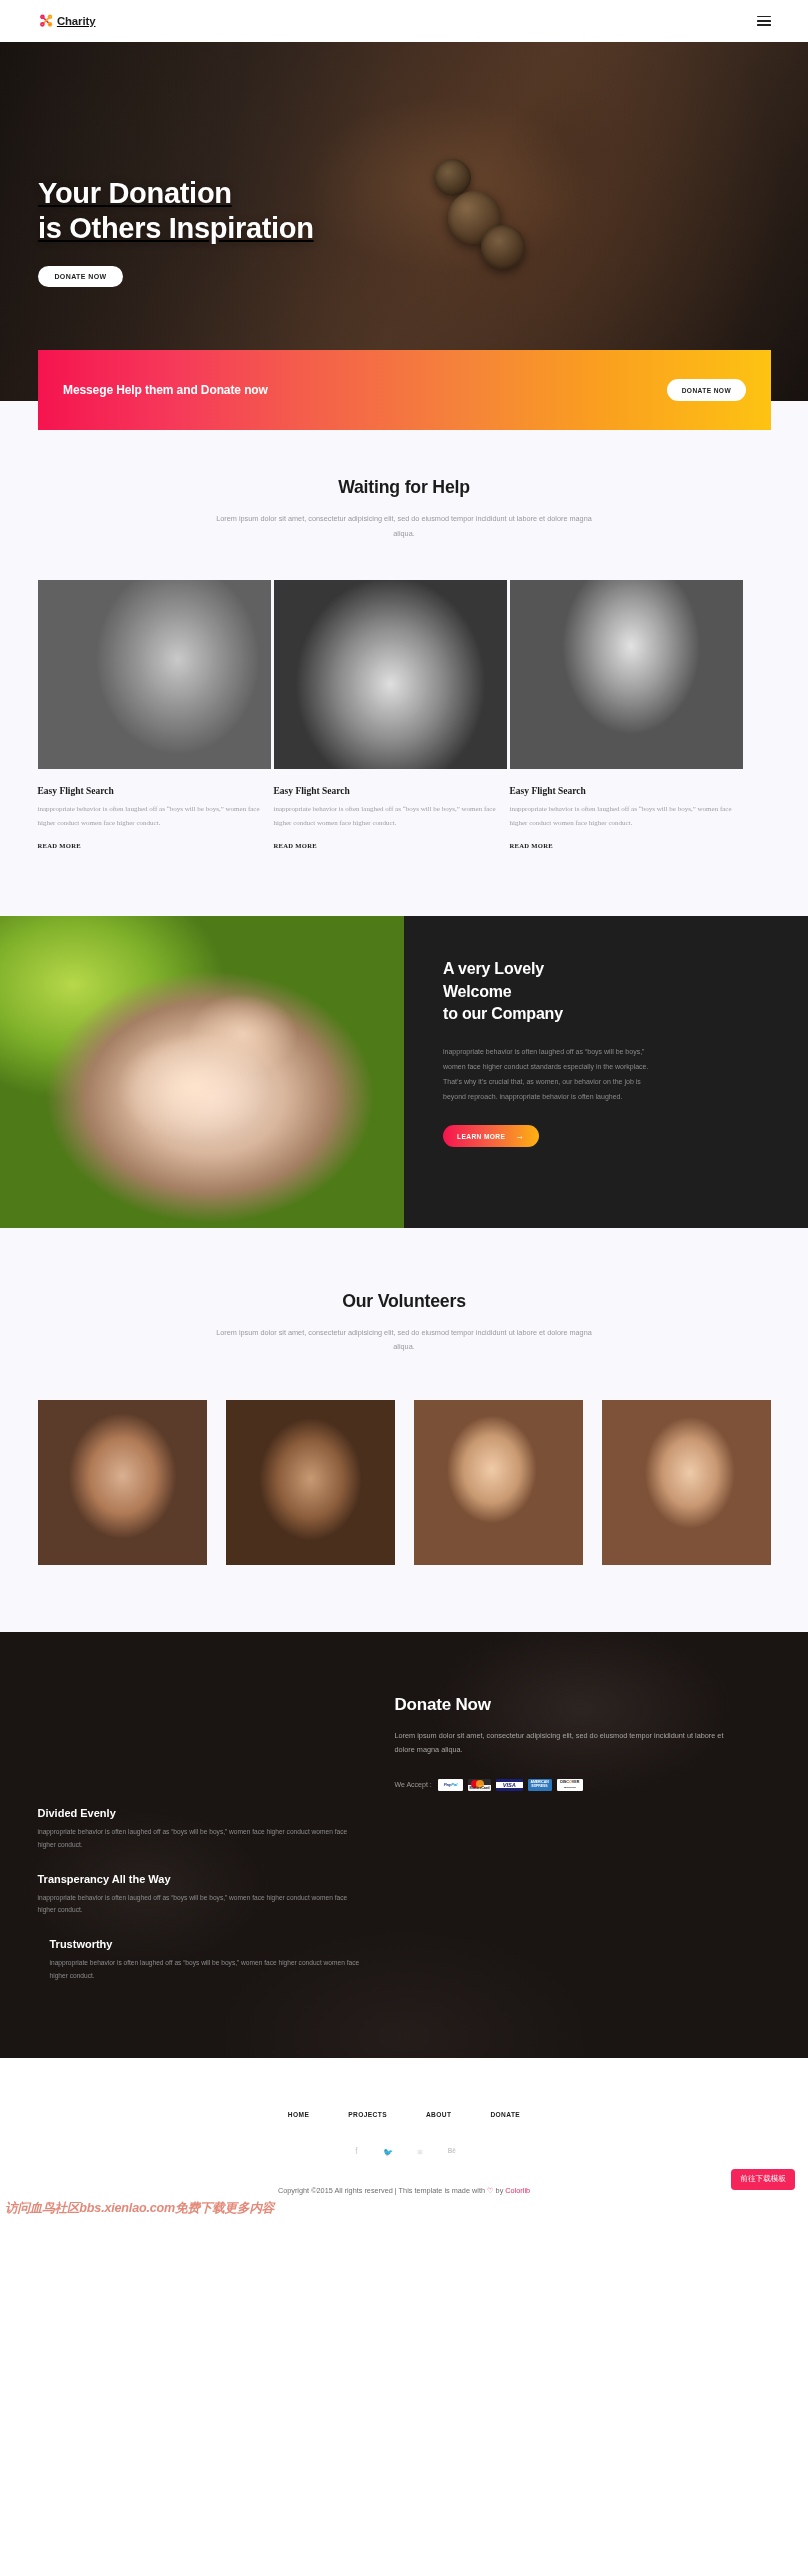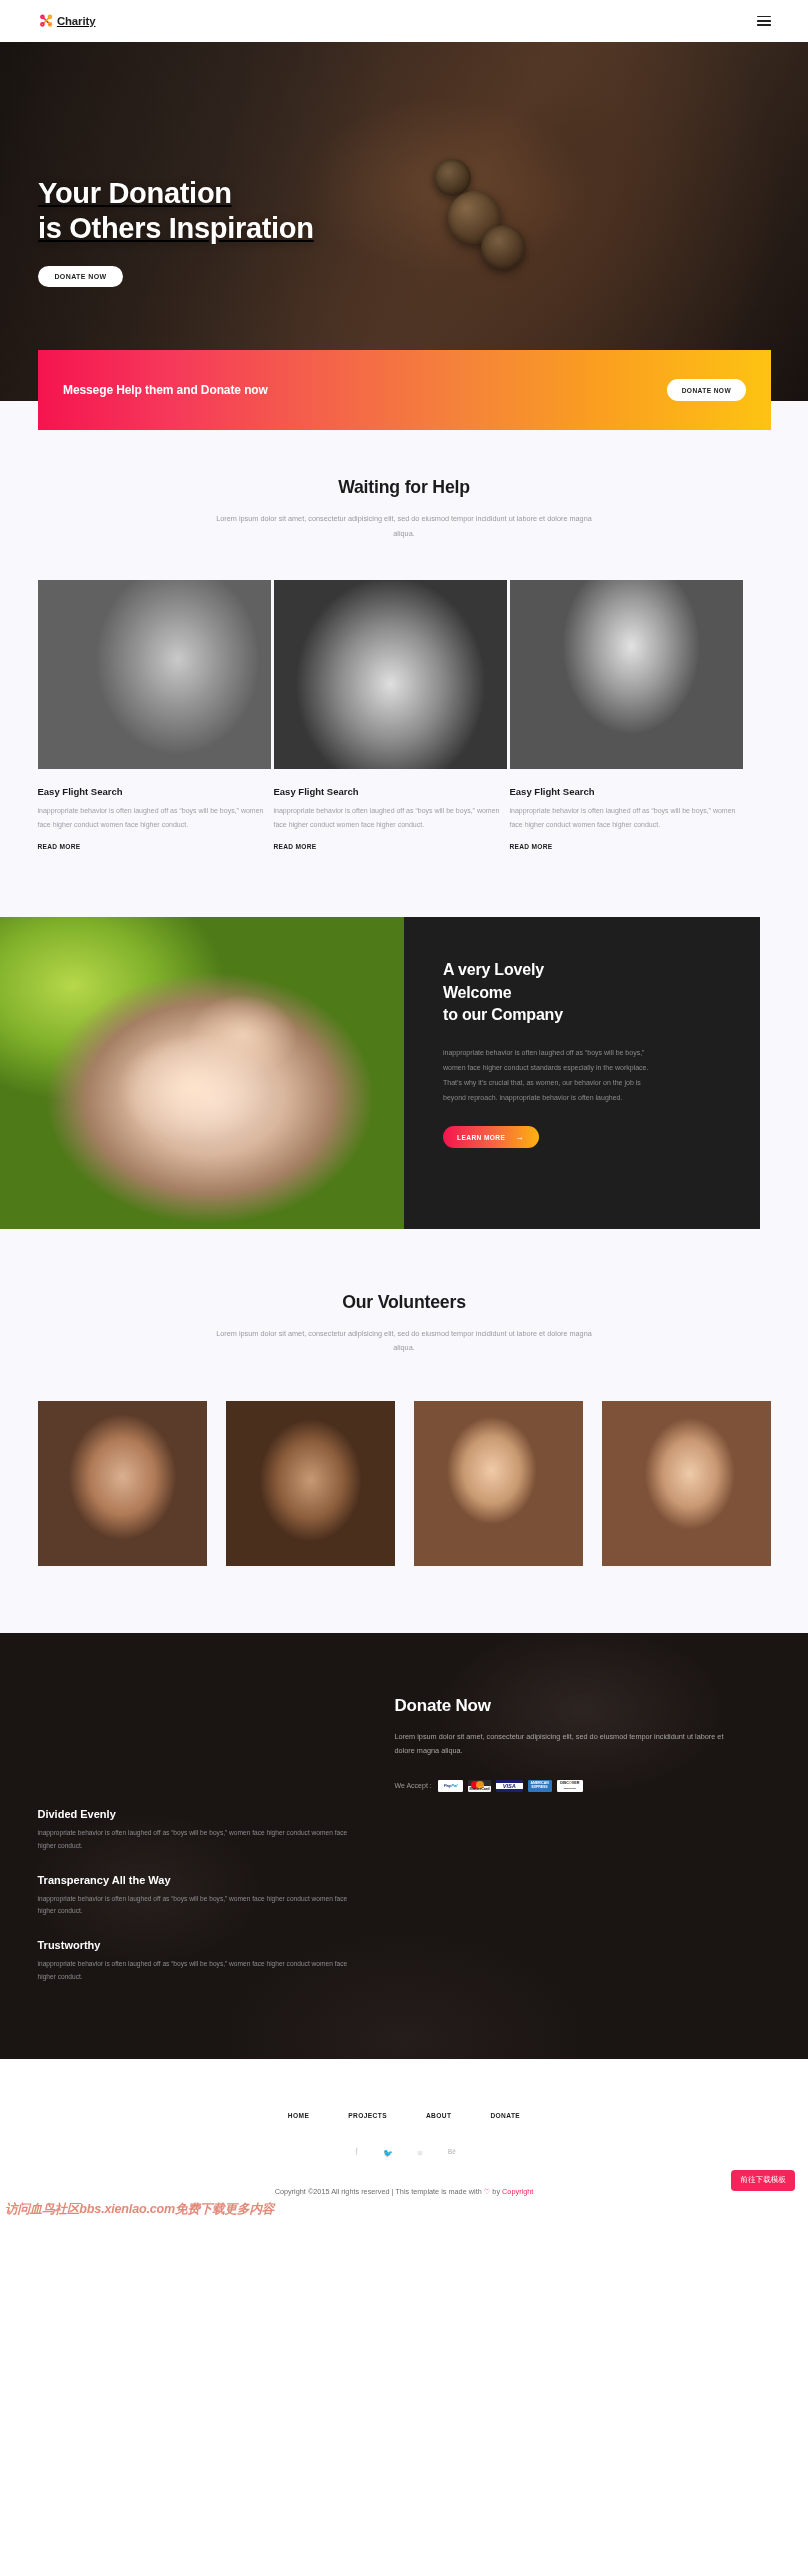--- a/index.html
+++ b/index.html
@@ -78,21 +78,21 @@
     font-size:6.6px; font-weight:bold; letter-spacing:0.4px;
     padding:0 15px; height:21.5px; cursor:pointer;
   }
 
   
   .section-light { background:#f8f8fd; padding-top:76px; }
   .sec-head { text-align:center; }
   .sec-title { font-size:17.7px; font-weight:bold; color:#1b1b1b; letter-spacing:-0.2px; }
   .sec-sub { margin:14px auto 0; width:392px; font-size:7.3px; line-height:2.0; color:#9b9b9e; }
 
-  .cards { display:flex; gap:3px; margin-top:39px; }
+  .cards { display:flex; gap:3px; margin-top:39px;font-family:Liberation Serif, serif; }
   .card { width:233px; }
   .card-img { width:100%; height:189px; background:#b9b9b9; overflow:hidden; position:relative; filter:grayscale(1) contrast(1.05); }
   .ph { position:absolute; inset:0; }
   .ph-girl { background:
       radial-gradient(ellipse 82px 95px at 60% 42%, #cfc4bb 0%, #9a8c82 55%, #6c6159 100%),
       radial-gradient(ellipse 57px 63px at 20% 30%, #b5aaa2, #7d736c 70%),
       linear-gradient(160deg,#ddd6d0, #8b827b 60%, #5a534e); }
   .ph-feet { background:
       radial-gradient(ellipse 95px 107px at 50% 55%, #dedad5 0%, #8f8880 55%, #3e3a36 100%),
       repeating-linear-gradient(52deg, rgba(0,0,0,.22) 0 1.9px, rgba(255,255,255,.14) 1.9px 3.8px),
@@ -112,21 +112,21 @@
     background:
       radial-gradient(ellipse 164px 126px at 52% 58%, #f3ddcf 0%, #d9b79e 45%, #a57f63 75%, transparent 100%),
       radial-gradient(ellipse 152px 114px at 18% 22%, #b7d84a 0%, #7fb02a 55%, #4e7a18 100%),
       radial-gradient(ellipse 189px 139px at 85% 80%, #9ec93a 0%, #5f8f1d 70%, #33520f 100%),
       linear-gradient(135deg,#8cc63f,#cfe58a 35%, #e8c9a8 55%, #75a42a 100%);
   }
   .welcome-img:after{ content:""; position:absolute; inset:0;
     background:
       radial-gradient(ellipse 107px 76px at 48% 55%, rgba(255,228,205,.95), transparent 72%),
       radial-gradient(ellipse 76px 57px at 60% 38%, rgba(243,212,186,.9), transparent 72%); }
-  .welcome-txt { width:356px; background:#1e1e1e; padding:42px 39px 0 39px; }
+  .welcome-txt { width:404px; background:#1e1e1e; padding:42px 39px 0 39px; }
   .welcome-title { color:#fff; font-size:16px; font-weight:bold; line-height:1.42; letter-spacing:-0.2px; }
   .welcome-body { margin-top:17.7px; color:#8a8a8c; font-size:7px; line-height:2.15; width:208px; }
   .btn-grad {
     display:inline-flex; align-items:center; gap:10px; margin-top:21.5px;
     background:linear-gradient(90deg,#f5144f 0%, #f65a45 45%, #fdb211 100%);
     color:#fff; border:none; border-radius:15px; height:21.5px; padding:0 14px;
     font-size:6.6px; font-weight:bold; letter-spacing:0.4px; cursor:pointer;
   }
   .btn-grad .arw { font-size:8.8px; line-height:1; }
 
@@ -159,21 +159,21 @@
   .donate:before{
     content:""; position:absolute; inset:0;
     background:
       radial-gradient(ellipse 215px 126px at 72% 18%, rgba(60,50,46,.55), transparent 70%),
       radial-gradient(ellipse 177px 114px at 18% 60%, rgba(52,44,40,.5), transparent 70%),
       radial-gradient(ellipse 265px 152px at 50% 95%, rgba(44,36,33,.55), transparent 72%);
   }
   .donate-inner { position:relative; display:flex; gap:34px; }
   .donate-left { width:323px; padding-top:112px; }
   .feat { margin-bottom:21.5px; }
-  .feat:last-child{margin-bottom:0;}
+  .feat:last-child{margin-bottom:0;margin-left:12px;}
   .feat-title { color:#fff; font-size:11px; font-weight:bold; }
   .feat-text { margin-top:7px; color:#8b8b8d; font-size:6.6px; line-height:1.9; }
   .donate-right { width:374px; }
   .donate-title { color:#fff; font-size:17px; font-weight:bold; letter-spacing:-0.2px; }
   .donate-sub { margin-top:14px; color:#a6a4a2; font-size:7.3px; line-height:1.95; width:341px; }
   .form { margin-top:42px; }
   .fld {
     width:100%; background:transparent; border:0.6px solid #4b4340; color:#b9b7b5;
     font-family:"Liberation Sans", sans-serif; font-size:7.3px;
     padding:0 10px; height:27px; margin-bottom:7px; display:block;
@@ -401,21 +401,21 @@
       <a class="foot-link">ABOUT</a>
       <a class="foot-link">DONATE</a>
     </nav>
     <div class="socials">
       <span class="soc">f</span>
       <span class="soc">🐦</span>
       <span class="soc">⚛</span>
       <span class="soc" style="font-size:6.3px;font-weight:bold">Bē</span>
     </div>
     <div class="copyright">
-      <span>Copyright ©2015 All rights reserved | This template is made with </span><span class="hrt">♡</span><span> by </span><span class="clib">Copyright</span>
+      <span>Copyright ©2015 All rights reserved | This template is made with </span><span class="hrt">♡</span><span> by </span><span class="clib">Colorlib</span>
     </div>
   </footer>
 
   <div class="watermark">访问血鸟社区bbs.xienlao.com免费下载更多内容</div>
   <button class="float-dl">前往下载模板</button>
 
 </div>
 
 
 </body></html>

